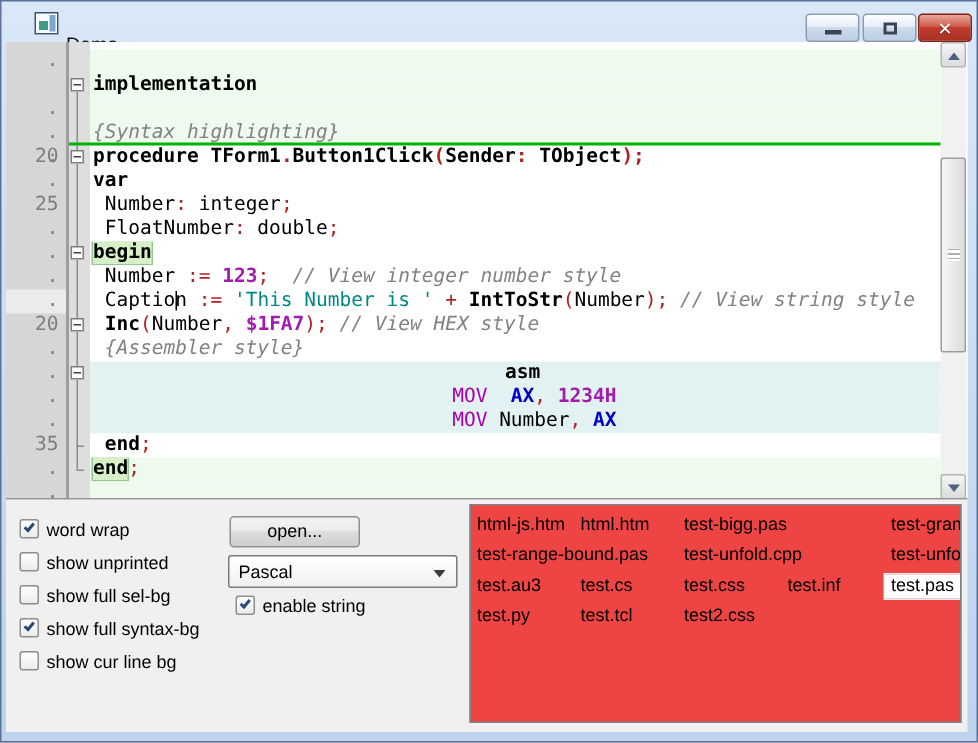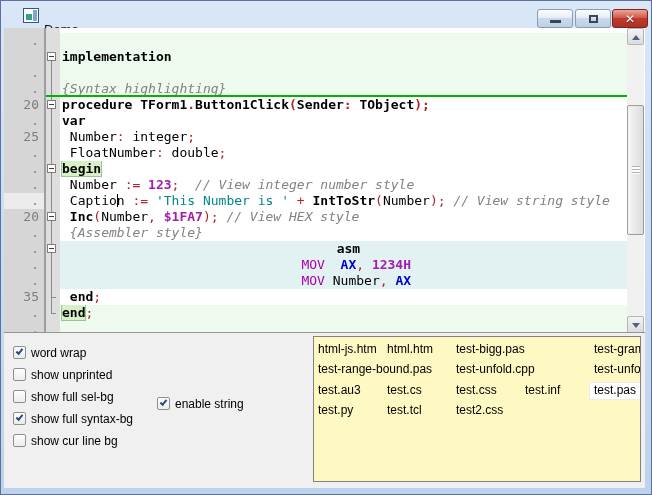--- a/index.html
+++ b/index.html
@@ -72,21 +72,21 @@
   .chkmark{position:absolute;left:2px;top:2px;width:7px;height:4px;border-left:2px solid #2c4a77;border-bottom:2px solid #2c4a77;transform:rotate(-50deg);}
   .chklabel{position:absolute;left:18px;top:0;font-size:12px;line-height:14px;color:#000;white-space:nowrap;text-align:right;}
   #open-button{position:absolute;left:149px;top:316px;width:87px;height:21px;border:1px solid #8e8e8e;border-radius:3px;
     background:linear-gradient(#f3f3f3,#ebebeb 45%,#dddddd 50%,#cfcfcf);
     font-size:12px;text-align:center;line-height:19px;color:#000;}
   #lexer-combo{position:absolute;left:148px;top:342px;width:153px;height:22px;border:1px solid #7b7b7b;border-radius:2px;
     background:linear-gradient(#ffffff,#f0f0f0);}
   #lexer-combo .val{position:absolute;left:6px;top:3px;font-size:12px;color:#000;}
   #combo-arrow{position:absolute;right:7px;top:9px;width:0;height:0;border-left:4px solid transparent;border-right:4px solid transparent;border-top:5px solid #3c3c3c;}
   #enable-lexer{left:153px;top:369px;}
-  #file-listbox{position:absolute;left:309px;top:308px;width:328px;height:146px;border:1px solid #828282;background:#fef9c3;overflow:hidden;}
+  #file-listbox{position:absolute;left:309px;top:308px;width:328px;height:146px;border:1px solid #828282;background:#ef4444;overflow:hidden;}
   .fitem{position:absolute;height:16px;font-size:12px;line-height:15px;color:#000;white-space:nowrap;padding:0 4px;}
   .fitem.sel{background:#ffffff;outline:1px solid #ececec;}
 </style>
 </head>
 <body>
 
 <div id="window">
   <div id="titlebar">
     <div id="app-icon">
         <div class="teal"></div>
@@ -206,21 +206,26 @@
             <div class="chkmark"></div>
           </div>
           <div class="chklabel">show full syntax-bg</div>
         </div>
         <div class="chkrow" style="top: 406px;">
           <div class="chkbox"></div>
           <div class="chklabel">show cur line bg</div>
         </div>
       </div>
 
-
+    <div id="open-button">open...</div>
+
+    <div id="lexer-combo">
+      <div class="val">Pascal</div>
+      <div id="combo-arrow"></div>
+    </div>
 
     <div id="enable-lexer-slot">
         <div class="chkrow" id="enable-lexer">
           <div class="chkbox">
             <div class="chkmark"></div>
           </div>
           <div class="chklabel">enable string</div>
         </div>
       </div>
 

